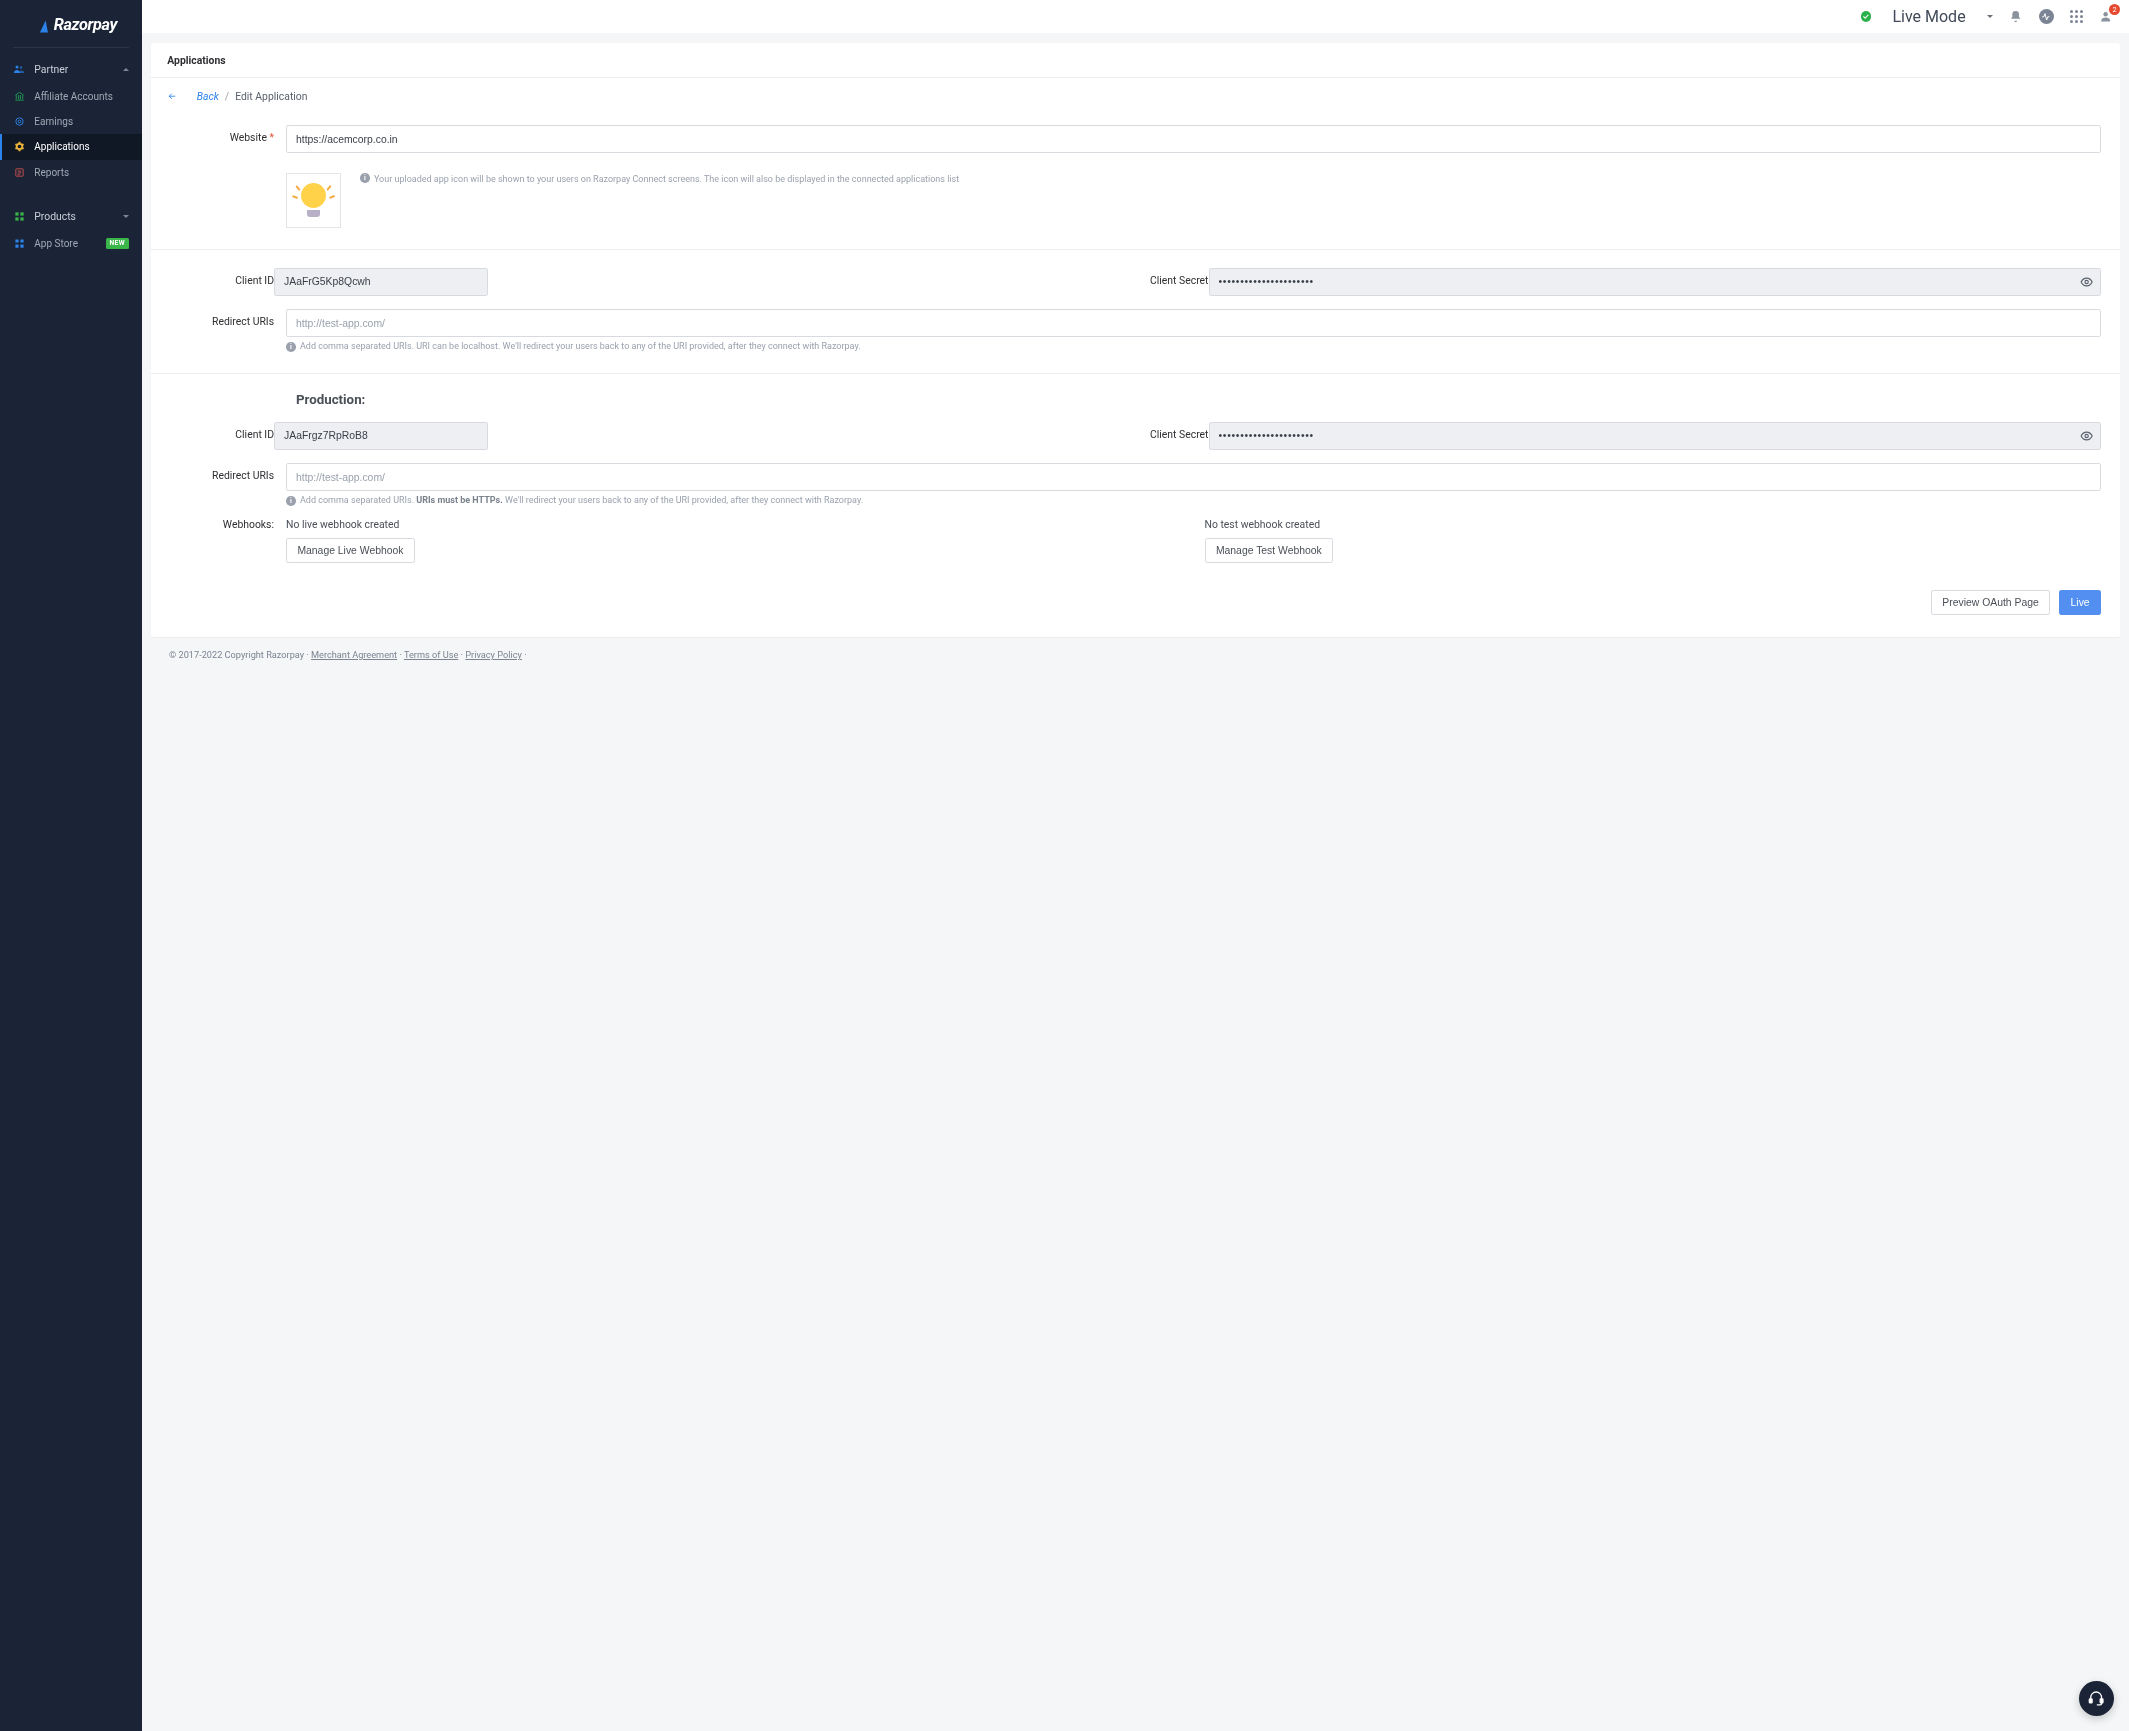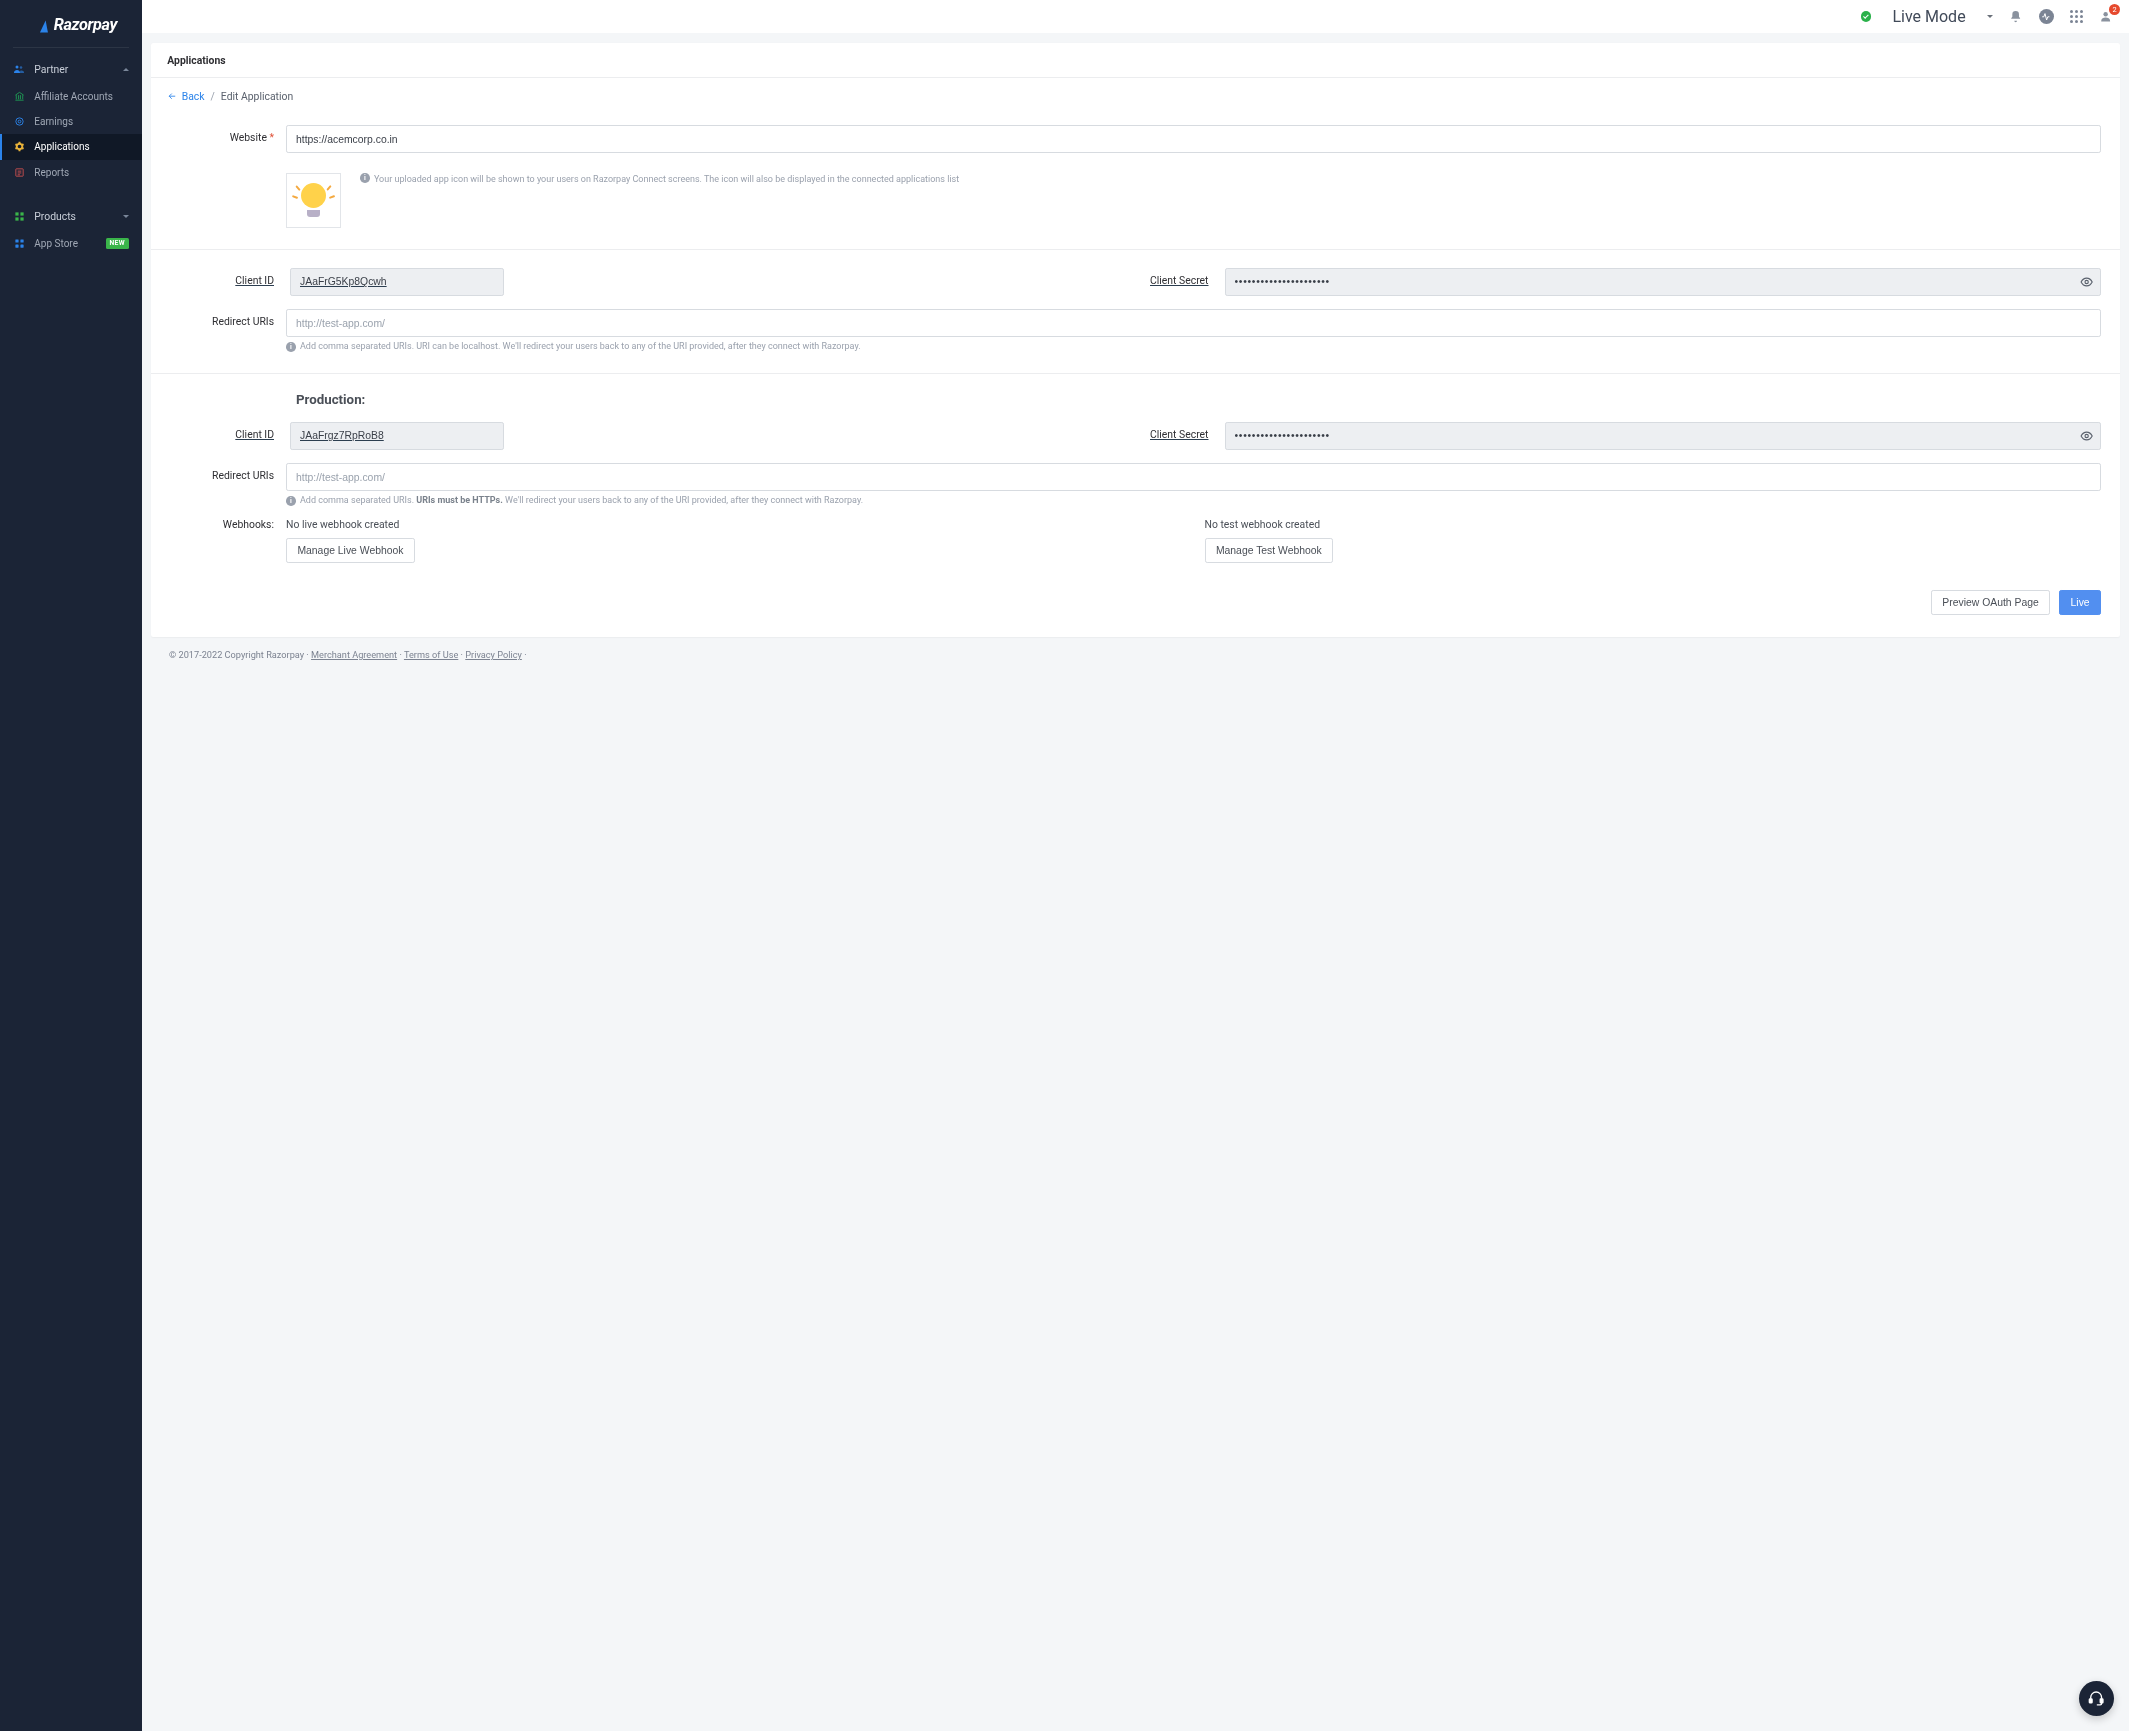--- a/index.html
+++ b/index.html
@@ -57,21 +57,21 @@
     .pulse { width:15px; height:15px; border-radius:50%; background:#7b8494; display:inline-flex; align-items:center; justify-content:center;}
     .grid9 { display:grid; grid-template-columns:repeat(3,3px); grid-template-rows:repeat(3,3px); gap:2.2px;}
     .grid9 span{ background:#7b8494; border-radius:50%;}
     .avatar-ico { position:relative; }
     .badge-count { position:absolute; top:-6px; right:-7.4px; background:#e6492d; color:#fff; font-size:7.4px; min-width:11px; height:11px; border-radius:6px; display:flex; align-items:center; justify-content:center; padding:0 2.2px;}
     
     .content { padding: 10.4px 9px 15px; flex:1; }
     .card { background:#fff; border-radius:2.2px; box-shadow:0 0.7px 1.5px rgba(0,0,0,0.04); }
     .card-header { padding:10.4px 16.3px; border-bottom:0.7px solid #ecedef; font-weight:700; color:#2f2f33; }
     .breadcrumb { padding:12px 16.3px 9px; display:flex; align-items:center; gap:6px; color:#7a8290; font-size:10.4px;}
-    .back-link { color:#2b83ea; display:flex; align-items:center; gap:4px; cursor:pointer;}
+    .back-link { color:#2b83ea; display:flex; align-items:center; gap:19px; cursor:pointer;font-style:italic;}
     .crumb-sep { color:#9aa1ad; }
     .crumb-current { color:#5a616d; }
     
     .form-body { padding: 13.3px 19px 22px; }
     .form-row { display:flex; align-items:flex-start; gap:12px; margin-bottom:13.3px;}
     .form-row.tight { margin-bottom: 6px; }
     .form-label { width:104px; text-align:right; padding-top:6px; color:#2f2f33; font-size:10.4px;}
     .form-label.req::after{ content:" *"; color:#e0533a;}
     .form-field { flex:1; }
     .text-input {
@@ -82,21 +82,21 @@
     
     .icon-hint-row { display:flex; gap:19px; align-items:flex-start; margin-top:6px;}
     .app-icon-box { width:55px; height:55px; border:0.7px solid #e2e5e9; display:flex; align-items:center; justify-content:center; background:#fff;}
     .hint-text { font-size:9px; color:#9aa1ad; display:flex; gap:4.4px; align-items:flex-start; line-height:1.5;}
     .info-dot { width:9.6px; height:9.6px; border-radius:50%; background:#9aa1ad; color:#fff; font-size:6.7px; font-weight:700; display:inline-flex; align-items:center; justify-content:center; flex-shrink:0; margin-top:0.7px;}
     
     .section-divider { border-top:0.7px solid #ecedef; margin:21px -19px 18px;}
     .section-title { font-size:13.3px; font-weight:700; color:#4a4f57; margin-bottom:15px; margin-left:126px;}
     
     .two-col-row { display:flex; gap:12px; align-items:flex-start; margin-bottom:13.3px;}
-    .col { flex:1; display:flex; align-items:flex-start; gap:16px;text-decoration:underline;}
+    .col { flex:1; display:flex; align-items:flex-start; gap:0;}
     .col .form-label{ width:104px;}
     .col:last-child .form-label{ width:67px;}
     .secret-wrap { position:relative; flex:1;}
     .secret-input { letter-spacing:0.7px; padding-right:30px;}
     .eye-btn { position:absolute; right:7.4px; top:50%; transform:translateY(-50%); cursor:pointer; color:#5a616d;}
     
     .helper { font-size:9px; color:#9aa1ad; display:flex; gap:4.4px; align-items:flex-start; margin-top:4.4px;}
     .helper strong{ color:#7a828c; font-weight:700;}
     
     .webhook-row { display:flex; gap:12px; align-items:flex-start; margin-top:12px;}

